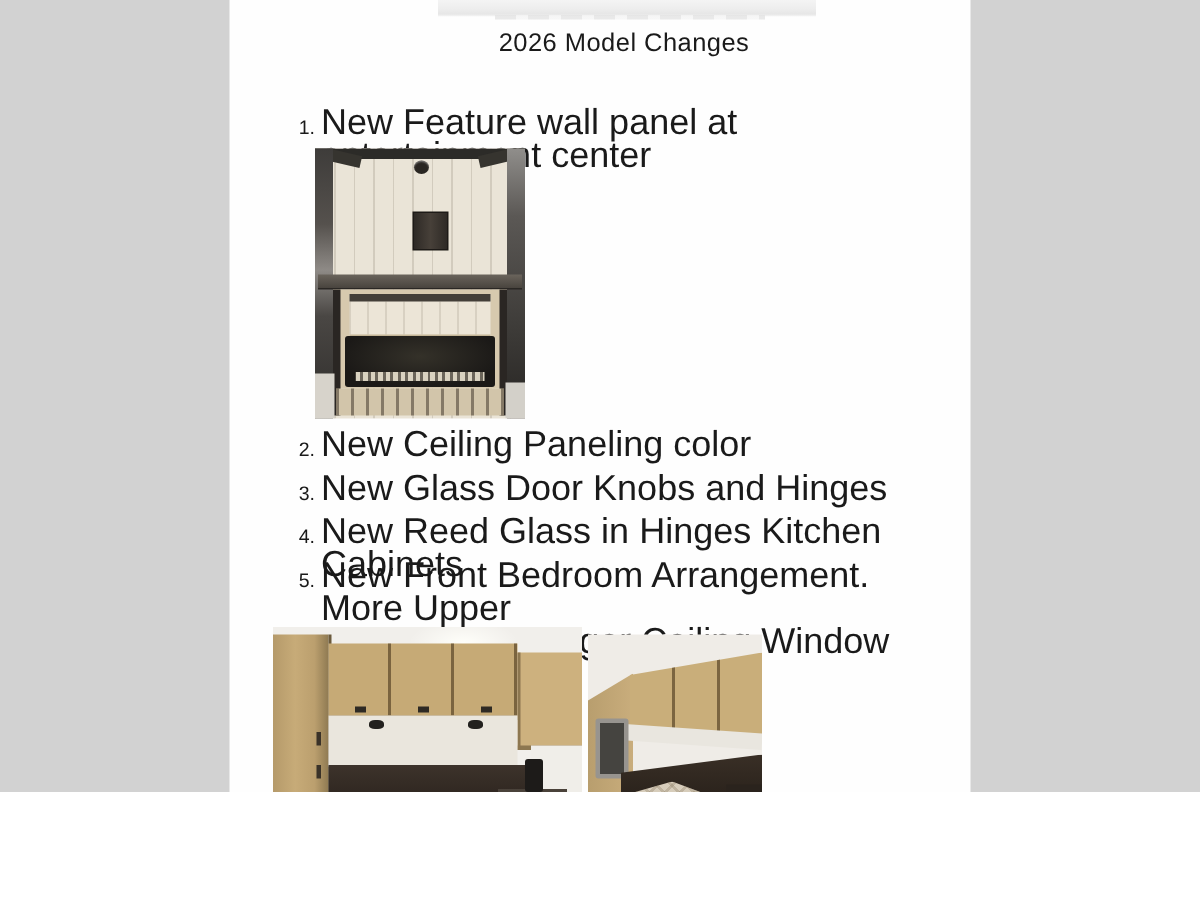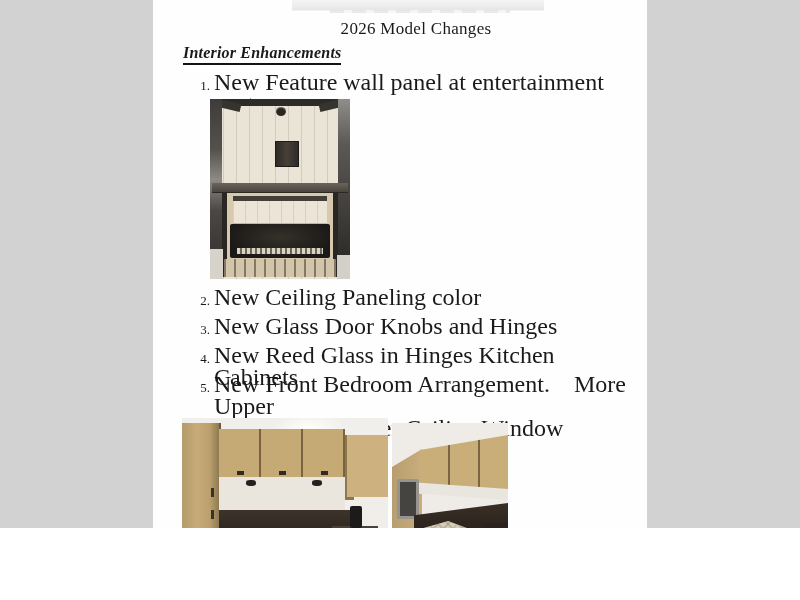--- a/index.html
+++ b/index.html
@@ -1,17 +1,17 @@
 <!DOCTYPE html>
 <html><head>
 <meta charset="utf-8">
 <style>
   html,body{margin:0;padding:0;}
   #stage{position:relative;width:800px;height:528px;background:#d2d2d2;overflow:hidden;
-         font-family:Liberation Serif, serif;color:#1a1a1a;}
+         font-family:Liberation Sans, sans-serif;color:#1a1a1a;}
   .paper{position:absolute;left:153px;top:0;width:494px;height:600px;background:#fefefe;}
 
   
   .smudge{position:absolute;left:292px;top:0;width:252px;height:11px;
           background:linear-gradient(180deg,#f4f4f4 0%,#ededed 55%,#e6e6e6 85%,#f7f7f7 100%);}
   .smudge2{position:absolute;left:330px;top:10px;width:180px;height:3px;opacity:.75;
            background:repeating-linear-gradient(90deg,#e2e2e2 0 14px,#f4f4f4 14px 22px);}
 
   .doc-title{position:absolute;left:153px;top:19px;width:494px;text-align:center;
              font-size:17px;line-height:20px;padding-left:32px;box-sizing:border-box;letter-spacing:.3px;}
@@ -109,21 +109,20 @@
 </head>
 <body>
 
 <div id="stage">
   <div class="paper"></div>
 
   <div class="smudge"></div>
   <div class="smudge2"></div>
 
   <div class="doc-title">2026 Model Changes</div>
-  <div class="section-heading">Interior Enhancements</div>
 
   <div class="li li1">
     <span class="num">1.</span>
     <span class="txt">New Feature wall panel at entertainment center</span>
   </div>
   <div class="li li2">
     <span class="num">2.</span>
     <span class="txt">New Ceiling Paneling color</span>
   </div>
   <div class="li li3">

